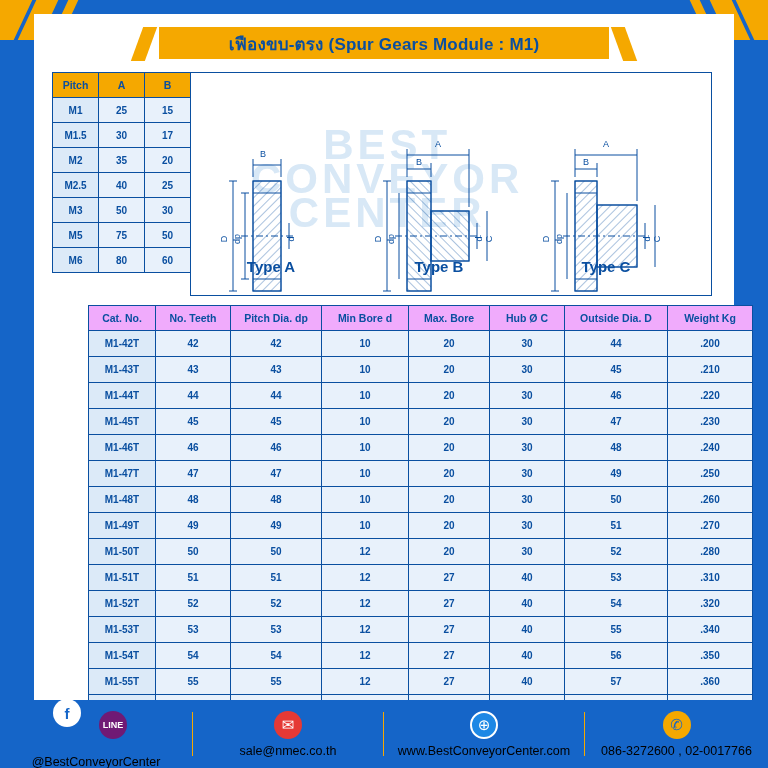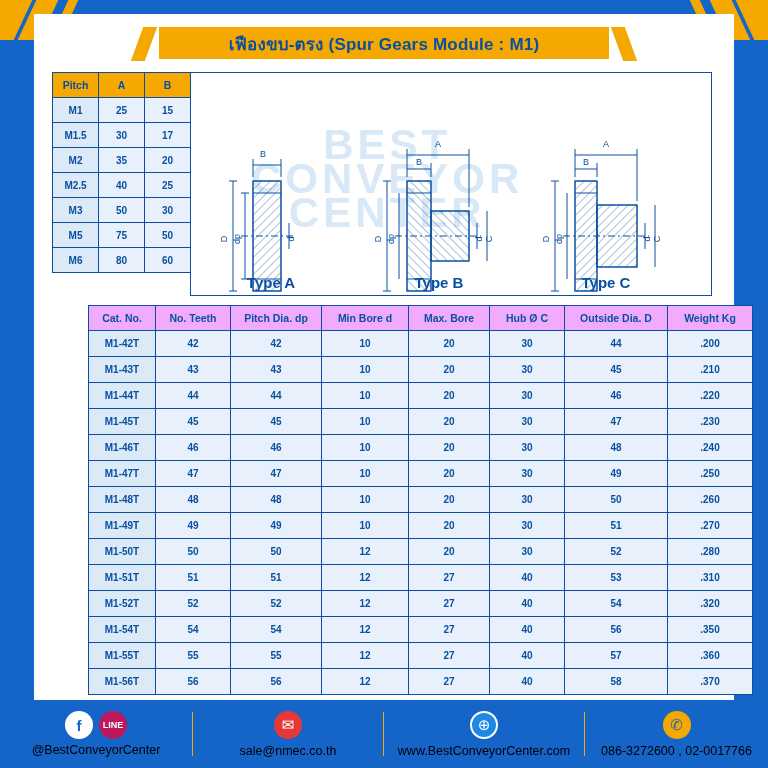--- a/index.html
+++ b/index.html
@@ -42,21 +42,21 @@
   
   .diagram{
     position:absolute;left:190px;top:72px;width:520px;height:222px;
     border:1px solid #0a4fa0;background:#ffffff;overflow:hidden;
   }
   .wm{
     position:absolute;left:60px;top:55px;font-size:42px;font-weight:bold;
     color:#d8e8f6;letter-spacing:4px;line-height:34px;text-align:center;
   }
   .typelabel{
-    position:absolute;bottom:4px;font-size:15px;font-weight:bold;color:#0a4fa0;
+    position:absolute;bottom:20px;font-size:15px;font-weight:bold;color:#0a4fa0;
     width:160px;text-align:center;
   }
   
   .data{
     position:absolute;left:88px;top:305px;border-collapse:collapse;
   }
   .data th{
     background:#f0abfc;color:#0a4fa0;font-size:10.5px;font-weight:bold;
     border:1px solid #0a4fa0;height:24px;padding:0 4px;white-space:nowrap;
   }
@@ -360,20 +360,30 @@
         <td class="cat">M1-52T</td>
         <td>52</td>
         <td>52</td>
         <td>12</td>
         <td>27</td>
         <td>40</td>
         <td>54</td>
         <td>.320</td>
       </tr>
     <tr>
+        <td class="cat">M1-53T</td>
+        <td>53</td>
+        <td>53</td>
+        <td>12</td>
+        <td>27</td>
+        <td>40</td>
+        <td>55</td>
+        <td>.340</td>
+      </tr>
+    <tr>
         <td class="cat">M1-54T</td>
         <td>54</td>
         <td>54</td>
         <td>12</td>
         <td>27</td>
         <td>40</td>
         <td>56</td>
         <td>.350</td>
       </tr>
     <tr>
@@ -397,21 +407,21 @@
         <td>.370</td>
       </tr>
   </tbody>
 </table>
 
 <div class="footer">
 
   <div style="width:192px;display:flex;flex-direction:column;align-items:center;">
     <div style="display:flex;gap:6px;margin-bottom:4px;">
       <div class="ficon" style="background:#ffffff;color:#1565c8;font-weight:bold;margin:0;">f</div>
-      <div class="ficon" style="background:#be185d;color:#ffffff;font-size:9px;font-weight:bold;margin:0;">LINE</div>
+      <div class="ficon" style="background:#701a75;color:#ffffff;font-size:9px;font-weight:bold;margin:12px;">LINE</div>
     </div>
     <div class="ftext">@BestConveyorCenter</div>
   </div>
 
   <div class="fdiv"></div>
 
   <div style="width:190px;display:flex;flex-direction:column;align-items:center;">
     <div class="ficon" style="background:#e53935;color:#ffffff;">✉</div>
     <div class="ftext">sale@nmec.co.th</div>
   </div>

